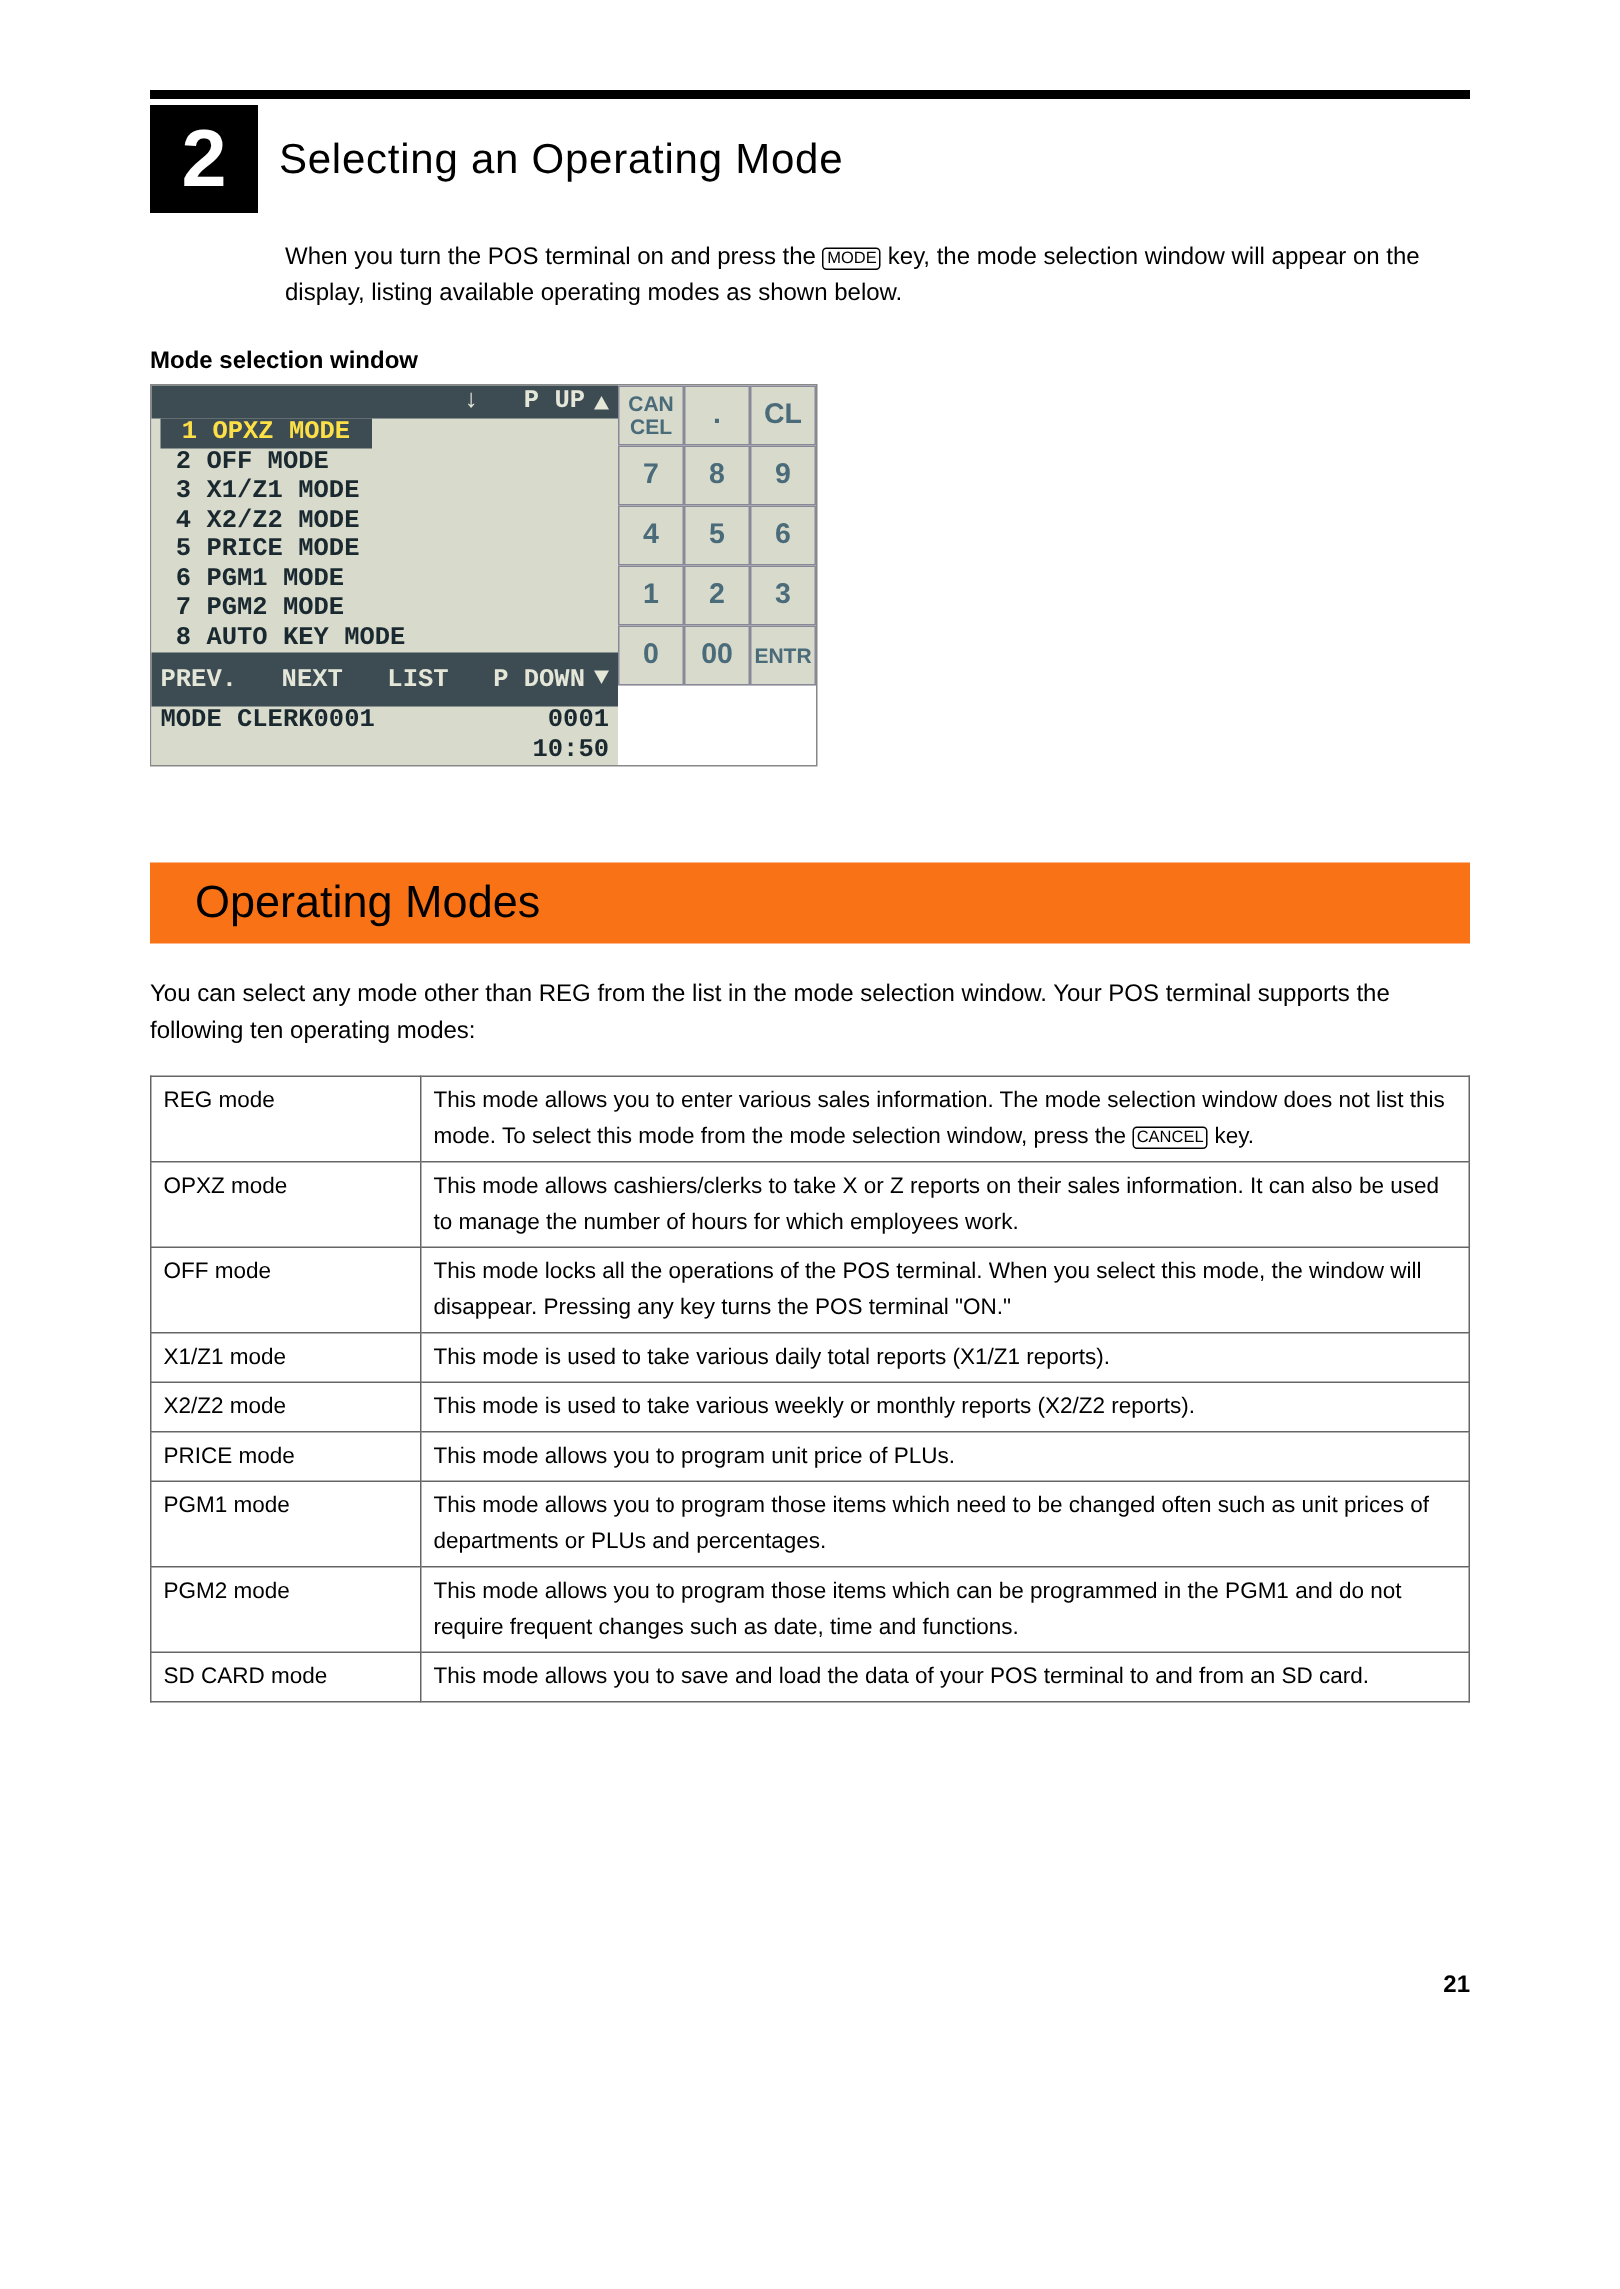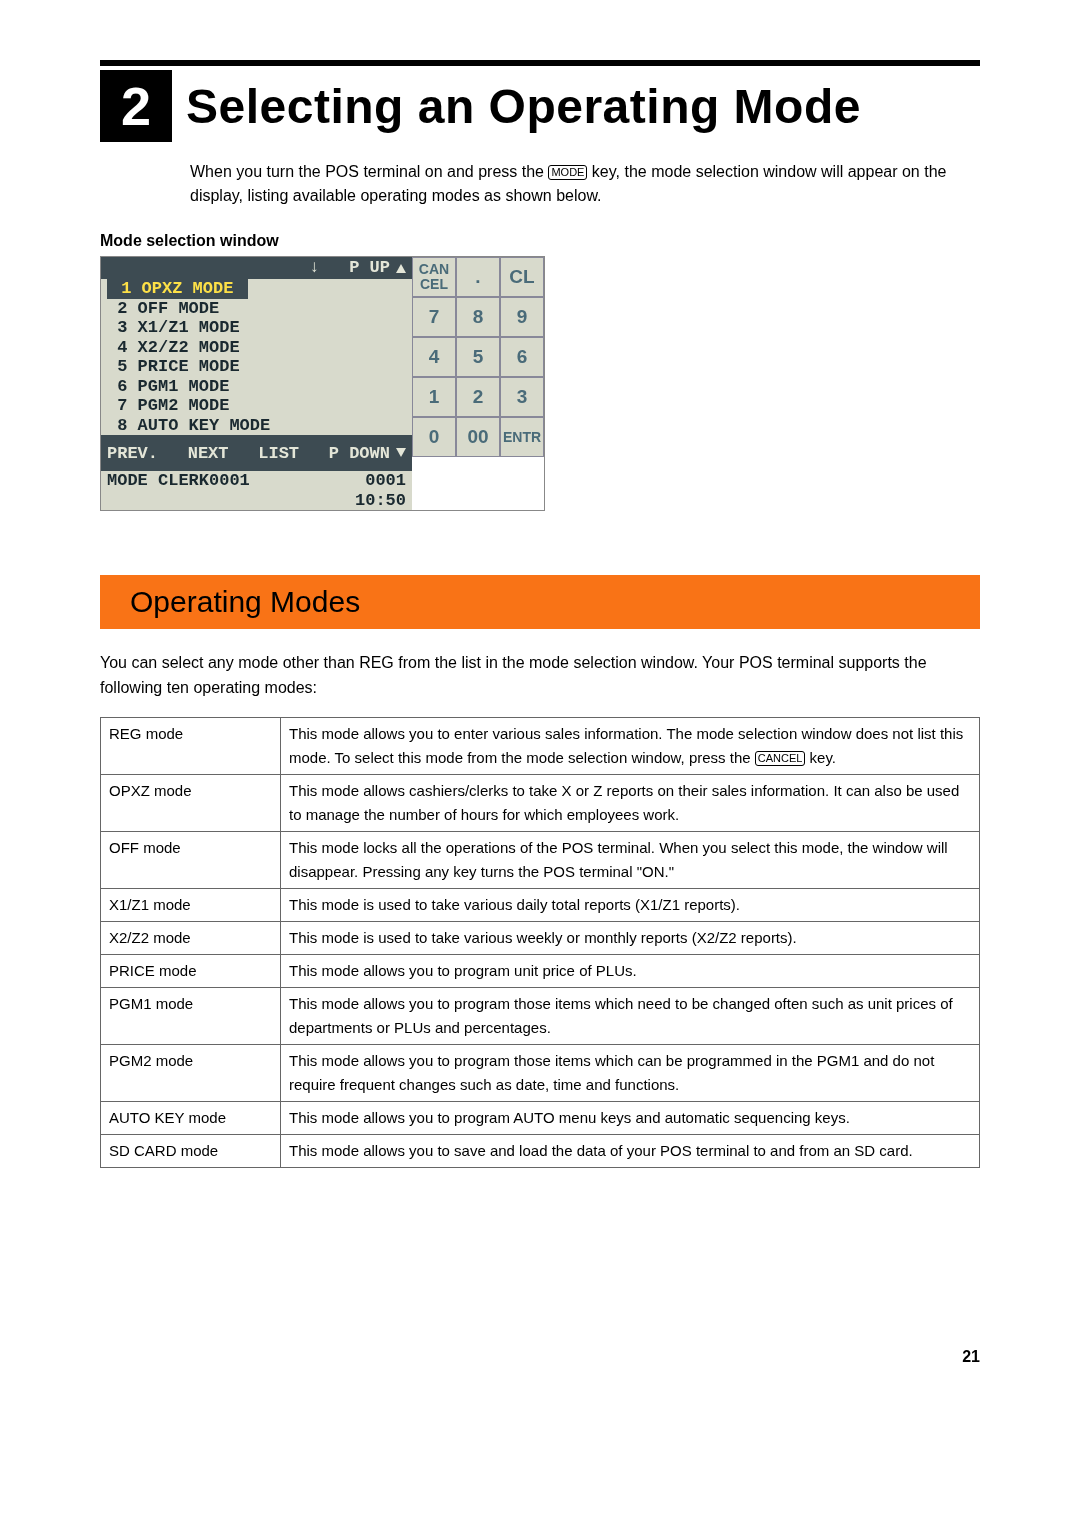--- a/index.html
+++ b/index.html
@@ -23,22 +23,22 @@
     color: #fff;
     font-size: 54px;
     font-weight: bold;
     width: 72px;
     height: 72px;
     display: flex;
     align-items: center;
     justify-content: center;
   }
   .chapter-title {
-    font-size: 48px;
-    font-weight: bold;
+    font-size: 28px;
+    font-weight: normal;
     letter-spacing: 0.5px;
   }
   .intro {
     font-size: 16px;
     line-height: 1.5;
     margin-left: 90px;
     margin-bottom: 24px;
   }
   .keycap {
     border: 1px solid #000;
@@ -250,23 +250,19 @@
       </tr>
   <tr>
         <td class="name">PGM1 mode</td>
         <td>This mode allows you to program those items which need to be changed often such as unit prices of departments or PLUs and percentages.</td>
       </tr>
   <tr>
         <td class="name">PGM2 mode</td>
         <td>This mode allows you to program those items which can be programmed in the PGM1 and do not require frequent changes such as date, time and functions.</td>
       </tr>
   <tr>
-        <td class="name">AUTO KEY mode</td>
-        <td>This mode allows you to program AUTO menu keys and automatic sequencing keys.</td>
-      </tr>
-  <tr>
         <td class="name">SD CARD mode</td>
         <td>This mode allows you to save and load the data of your POS terminal to and from an SD card.</td>
       </tr>
 </tbody>
   </table>
 
 <div class="page-num">21</div>
 
 </body></html>

